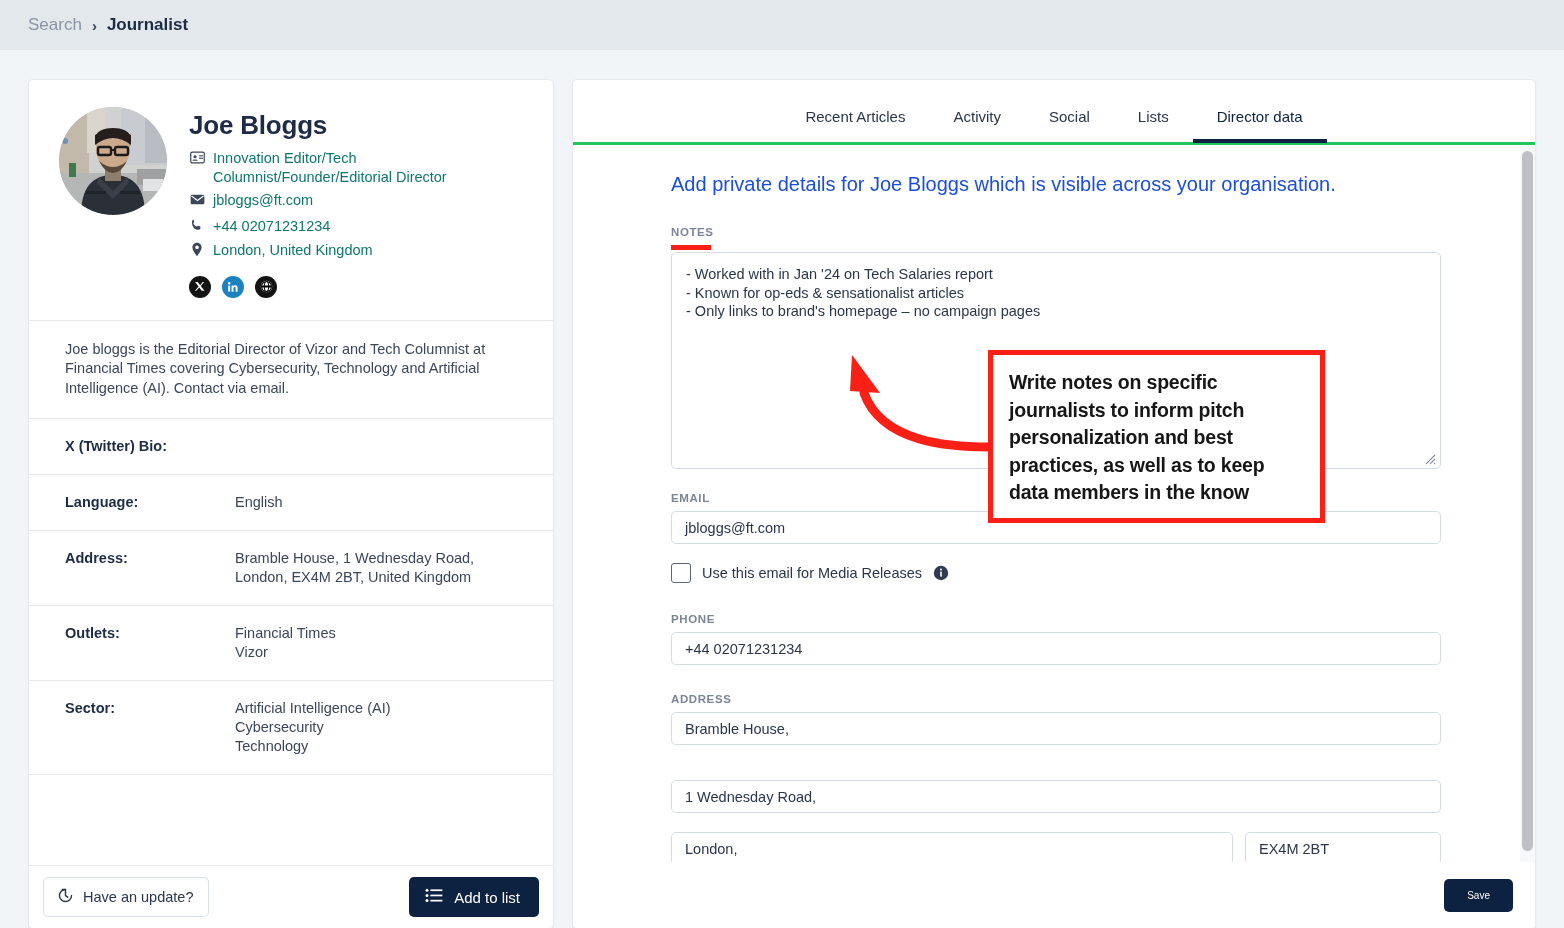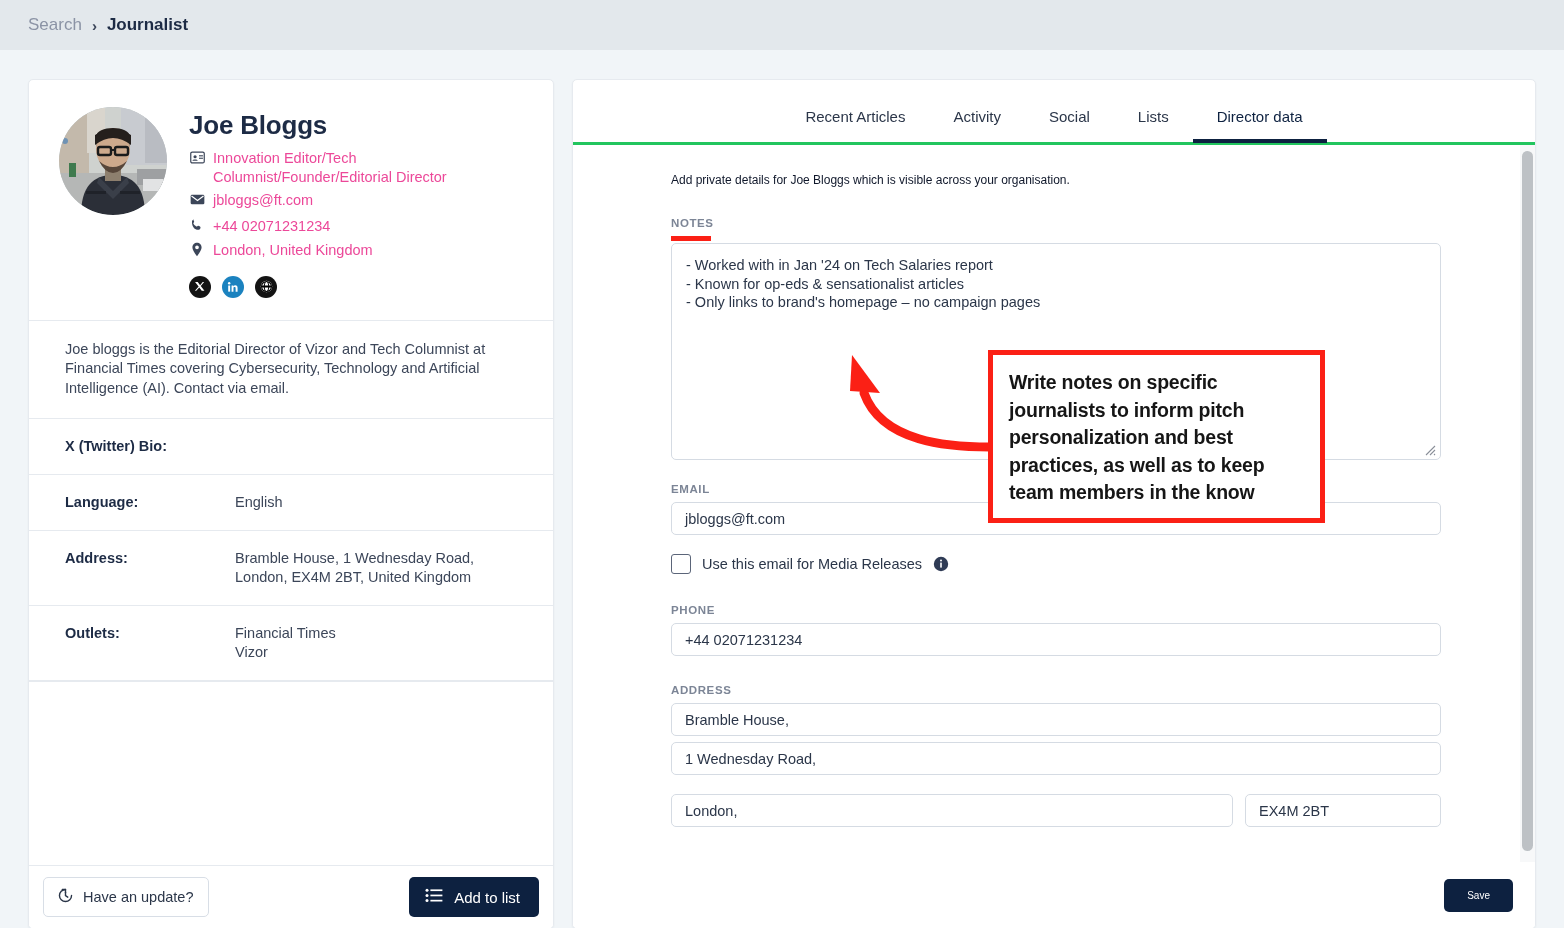--- a/index.html
+++ b/index.html
@@ -43,21 +43,21 @@
   }
   .profile-head { display: flex; padding: 27px 24px 22px 30px; gap: 22px; }
   .avatar {
     width: 108px; height: 108px; border-radius: 50%;
     flex: 0 0 108px; overflow: hidden; position: relative;
     background: #b9c0c6;
   }
   .avatar svg { display: block; width: 108px; height: 108px; }
   .phead-right { padding-top: 3px; flex: 1; min-width: 0; }
   .pname { font-size: 26px; font-weight: bold; color: #1d2b45; margin: 0 0 8px 0; letter-spacing: -.2px; }
-  .prow { display: flex; gap: 8px; color: #ec4899; font-size: 14.5px; line-height: 18.5px; margin-bottom: 5px; align-items: flex-start; }
+  .prow { display: flex; gap: 8px; color: #0f766e; font-size: 14.5px; line-height: 18.5px; margin-bottom: 5px; align-items: flex-start; }
   .prow .pico { flex: 0 0 16px; width: 16px; text-align: center; color: #3c4659; padding-top: 1px; }
   .prow .ptxt { flex: 1; }
   .socials { display: flex; gap: 11px; margin-top: 14px; }
   .soc { width: 22px; height: 22px; border-radius: 50%; display: flex; align-items: center; justify-content: center; cursor: pointer; }
   .soc-x { background: #131313; }
   .soc-li { background: #1b82bf; }
   .soc-web { background: #131313; }
 
   .divider { height: 1px; background: #e6eaef; }
   .bio { padding: 19px 30px 20px 36px; color: #3c4659; font-size: 14.5px; line-height: 19.5px; }
@@ -106,21 +106,21 @@
   .tab.active { color: #0d2140; }
   .tab.active::after {
     content: ""; position: absolute; left: 0; right: 0; bottom: -1px;
     height: 4px; background: #0d2140;
   }
 
   .panel-scroll {
     position: relative; height: 784px; overflow: hidden;
   }
   .panel-inner { padding: 28px 0 0 98px; }
-  .intro { color: #0f172a; font-size: 12px; margin-bottom: 26px; }
+  .intro { color: #1d4ed8; font-size: 20px; margin-bottom: 26px; }
 
   .field-label { font-size: 11.5px; letter-spacing: .6px; color: #7c8596; font-weight: bold; margin-bottom: 7px; position: relative; display: inline-block; }
   .notes-label-wrap { position: relative; display: inline-block; margin-bottom: 7px; }
   .notes-hl { position: absolute; left: 0; bottom: -5px; width: 40px; height: 5px; background: #fb2015; }
 
   .notes-box {
     width: 770px; height: 217px; border: 1px solid #d5dbe3; border-radius: 5px;
     padding: 12px 14px; color: #2b3649; font-size: 14.5px; line-height: 18.5px;
     background: #fff; position: relative; white-space: pre-wrap; overflow: hidden;
   }
@@ -307,20 +307,28 @@
 
       <div class="detail-row">
         <div class="detail-key">Outlets:</div>
         <div class="detail-val">
           <div>Financial Times</div>
           <div>Vizor</div>
         </div>
       </div>
       <div class="divider"></div>
 
+      <div class="detail-row">
+        <div class="detail-key">Sector:</div>
+        <div class="detail-val">
+          <div>Artificial Intelligence (AI)</div>
+          <div>Cybersecurity</div>
+          <div>Technology</div>
+        </div>
+      </div>
       <div class="divider"></div>
       <div class="spacer-row"></div>
 
       <div class="card-footer">
         <div class="btn-ghost">
           <span>
             <svg width="17" height="17" viewBox="0 0 18 18">
                 <path d="M9 2.6a6.4 6.4 0 106.4 6.4" fill="none" stroke="#2b3649" stroke-width="1.5" stroke-linecap="round"></path>
                 <path d="M15.4 9A6.4 6.4 0 009 2.6" fill="none" stroke="#2b3649" stroke-width="1.5" stroke-linecap="round" opacity="0"></path>
                 <path d="M9 2.6 L5.6 2.6 M9 2.6 L9 6" fill="none" stroke="#2b3649" stroke-width="1.5" stroke-linecap="round"></path>
@@ -394,21 +402,21 @@
             </span>
           </div>
 
           <div class="block">
             <div class="field-label">PHONE</div>
             <div class="inp">+44 02071231234</div>
           </div>
 
           <div class="block" style="margin-top:24px;">
             <div class="field-label">ADDRESS</div>
-            <div class="inp" style="margin-bottom:6px;">Bramble House,</div>
+            <div class="inp" style="margin-bottom:35px;">Bramble House,</div>
             <div class="inp" style="margin-bottom:19px;">1 Wednesday Road,</div>
             <div class="addr-row">
               <div class="inp inp-city">London,</div>
               <div class="inp inp-post">EX4M 2BT</div>
             </div>
           </div>
 
         </div>
 
         <div class="sbtrack">
@@ -420,17 +428,17 @@
         <button class="btn-save">Save</button>
       </div>
     </div>
 
     <svg class="anno-arrow" viewBox="0 0 170 110">
       <path d="M150 100 C110 100 42 96 24 46" fill="none" stroke="#fb2015" stroke-width="9" stroke-linecap="round"></path>
       <path d="M12 8 L40 46 L10 44 Z" fill="#fb2015"></path>
     </svg>
 
     <div class="anno-box">
-      <div class="anno-text">Write notes on specific journalists to inform pitch personalization and best practices, as well as to keep team members in the know</div>
+      <div class="anno-text">Write notes on specific journalists to inform pitch personalization and best practices, as well as to keep data members in the know</div>
     </div>
 
   </div>
 </div>
 
 </body></html>

